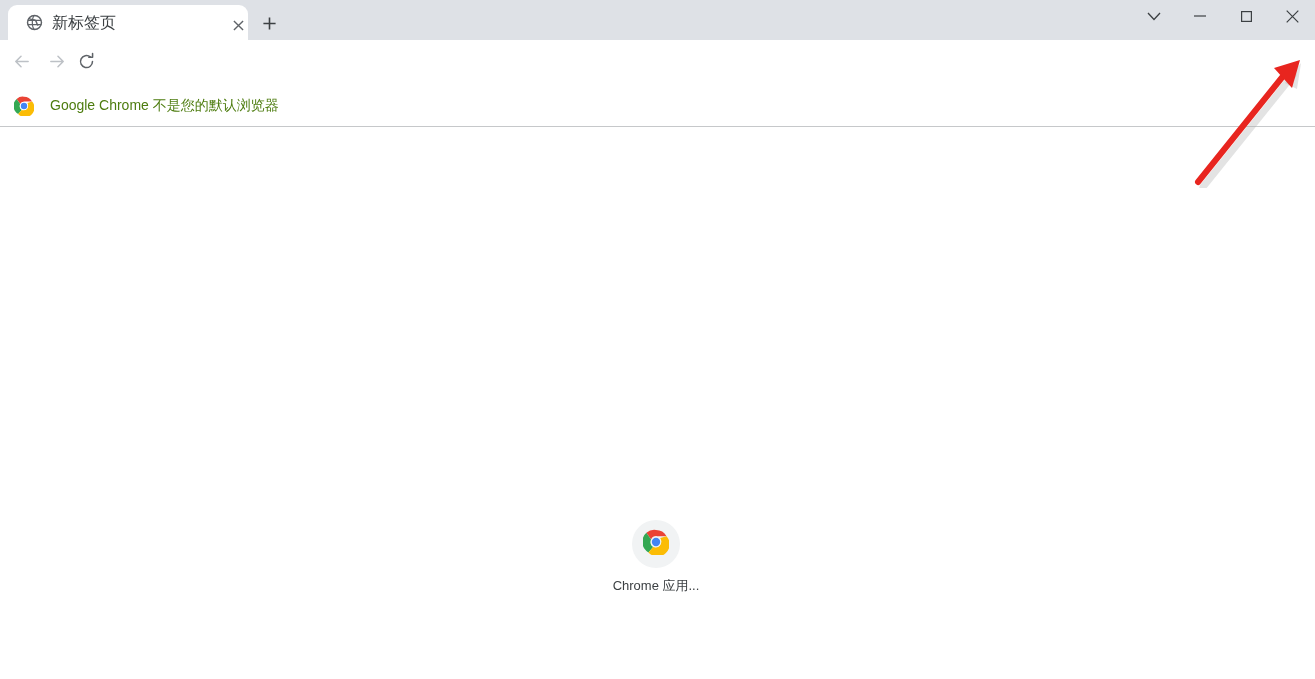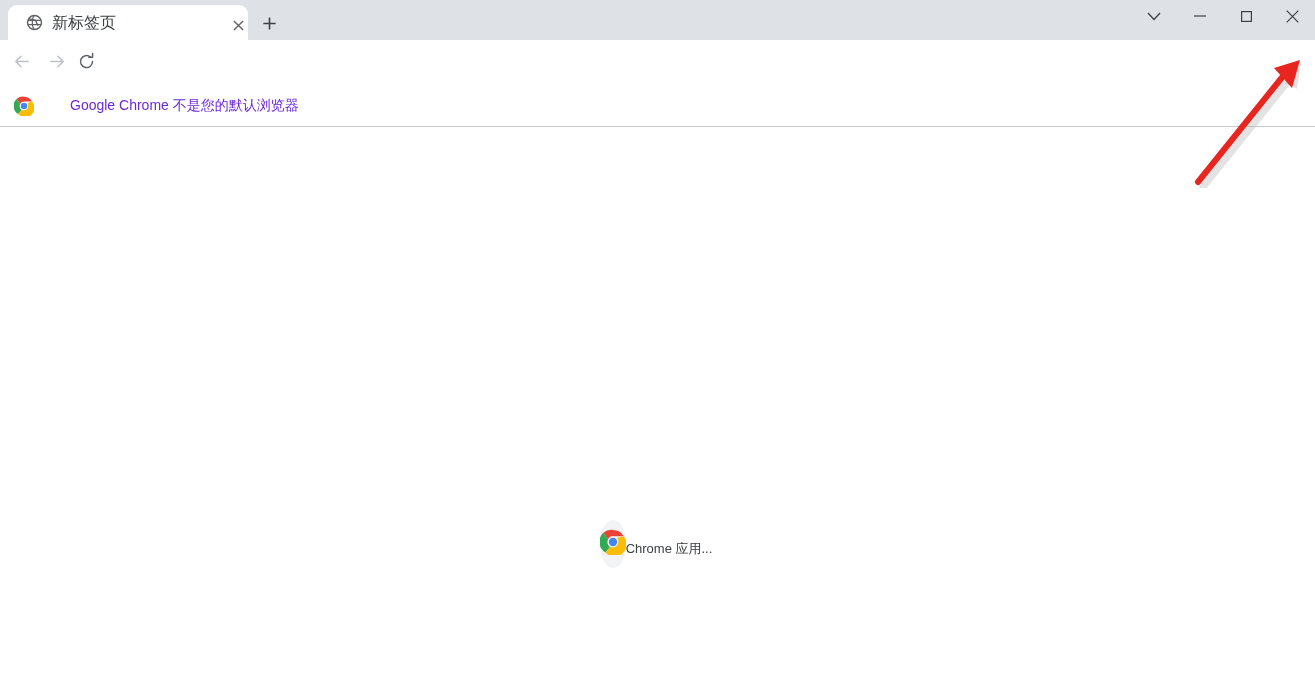--- a/index.html
+++ b/index.html
@@ -204,24 +204,23 @@
   #infobar-chrome-icon {
     position: absolute;
     left: 14px; top: 13px;
     width: 20px; height: 20px;
   }
 
   #infobar-text {
     position: absolute;
     left: 50px; top: 13px;
     font-size: 14px;
-    color: #6d28d9;
+    color: #4d7c0f;
     white-space: nowrap;
     line-height: 19px;
-    margin-left: 20px;
   }
 
   #set-default-button {
     position: absolute;
     left: 281px; top: 91px;
     height: 28px;
     padding: 0 16px;
     background: #1a73e8;
     color: #ffffff;
     border: 0;
@@ -247,21 +246,21 @@
     left: 0; top: 128px;
     width: 1315px; height: 551px;
     background: #ffffff;
   }
 
   #shortcut-chrome-apps {
     position: absolute;
     left: 608px; top: 392px;
     width: 96px;
     display: flex;
-    flex-direction: row;
+    flex-direction: column;
     align-items: center;
     cursor: pointer;
     justify-content: center;
   }
 
   #shortcut-icon-circle {
     width: 48px; height: 48px;
     border-radius: 50%;
     background: #f1f3f4;
     display: flex;

